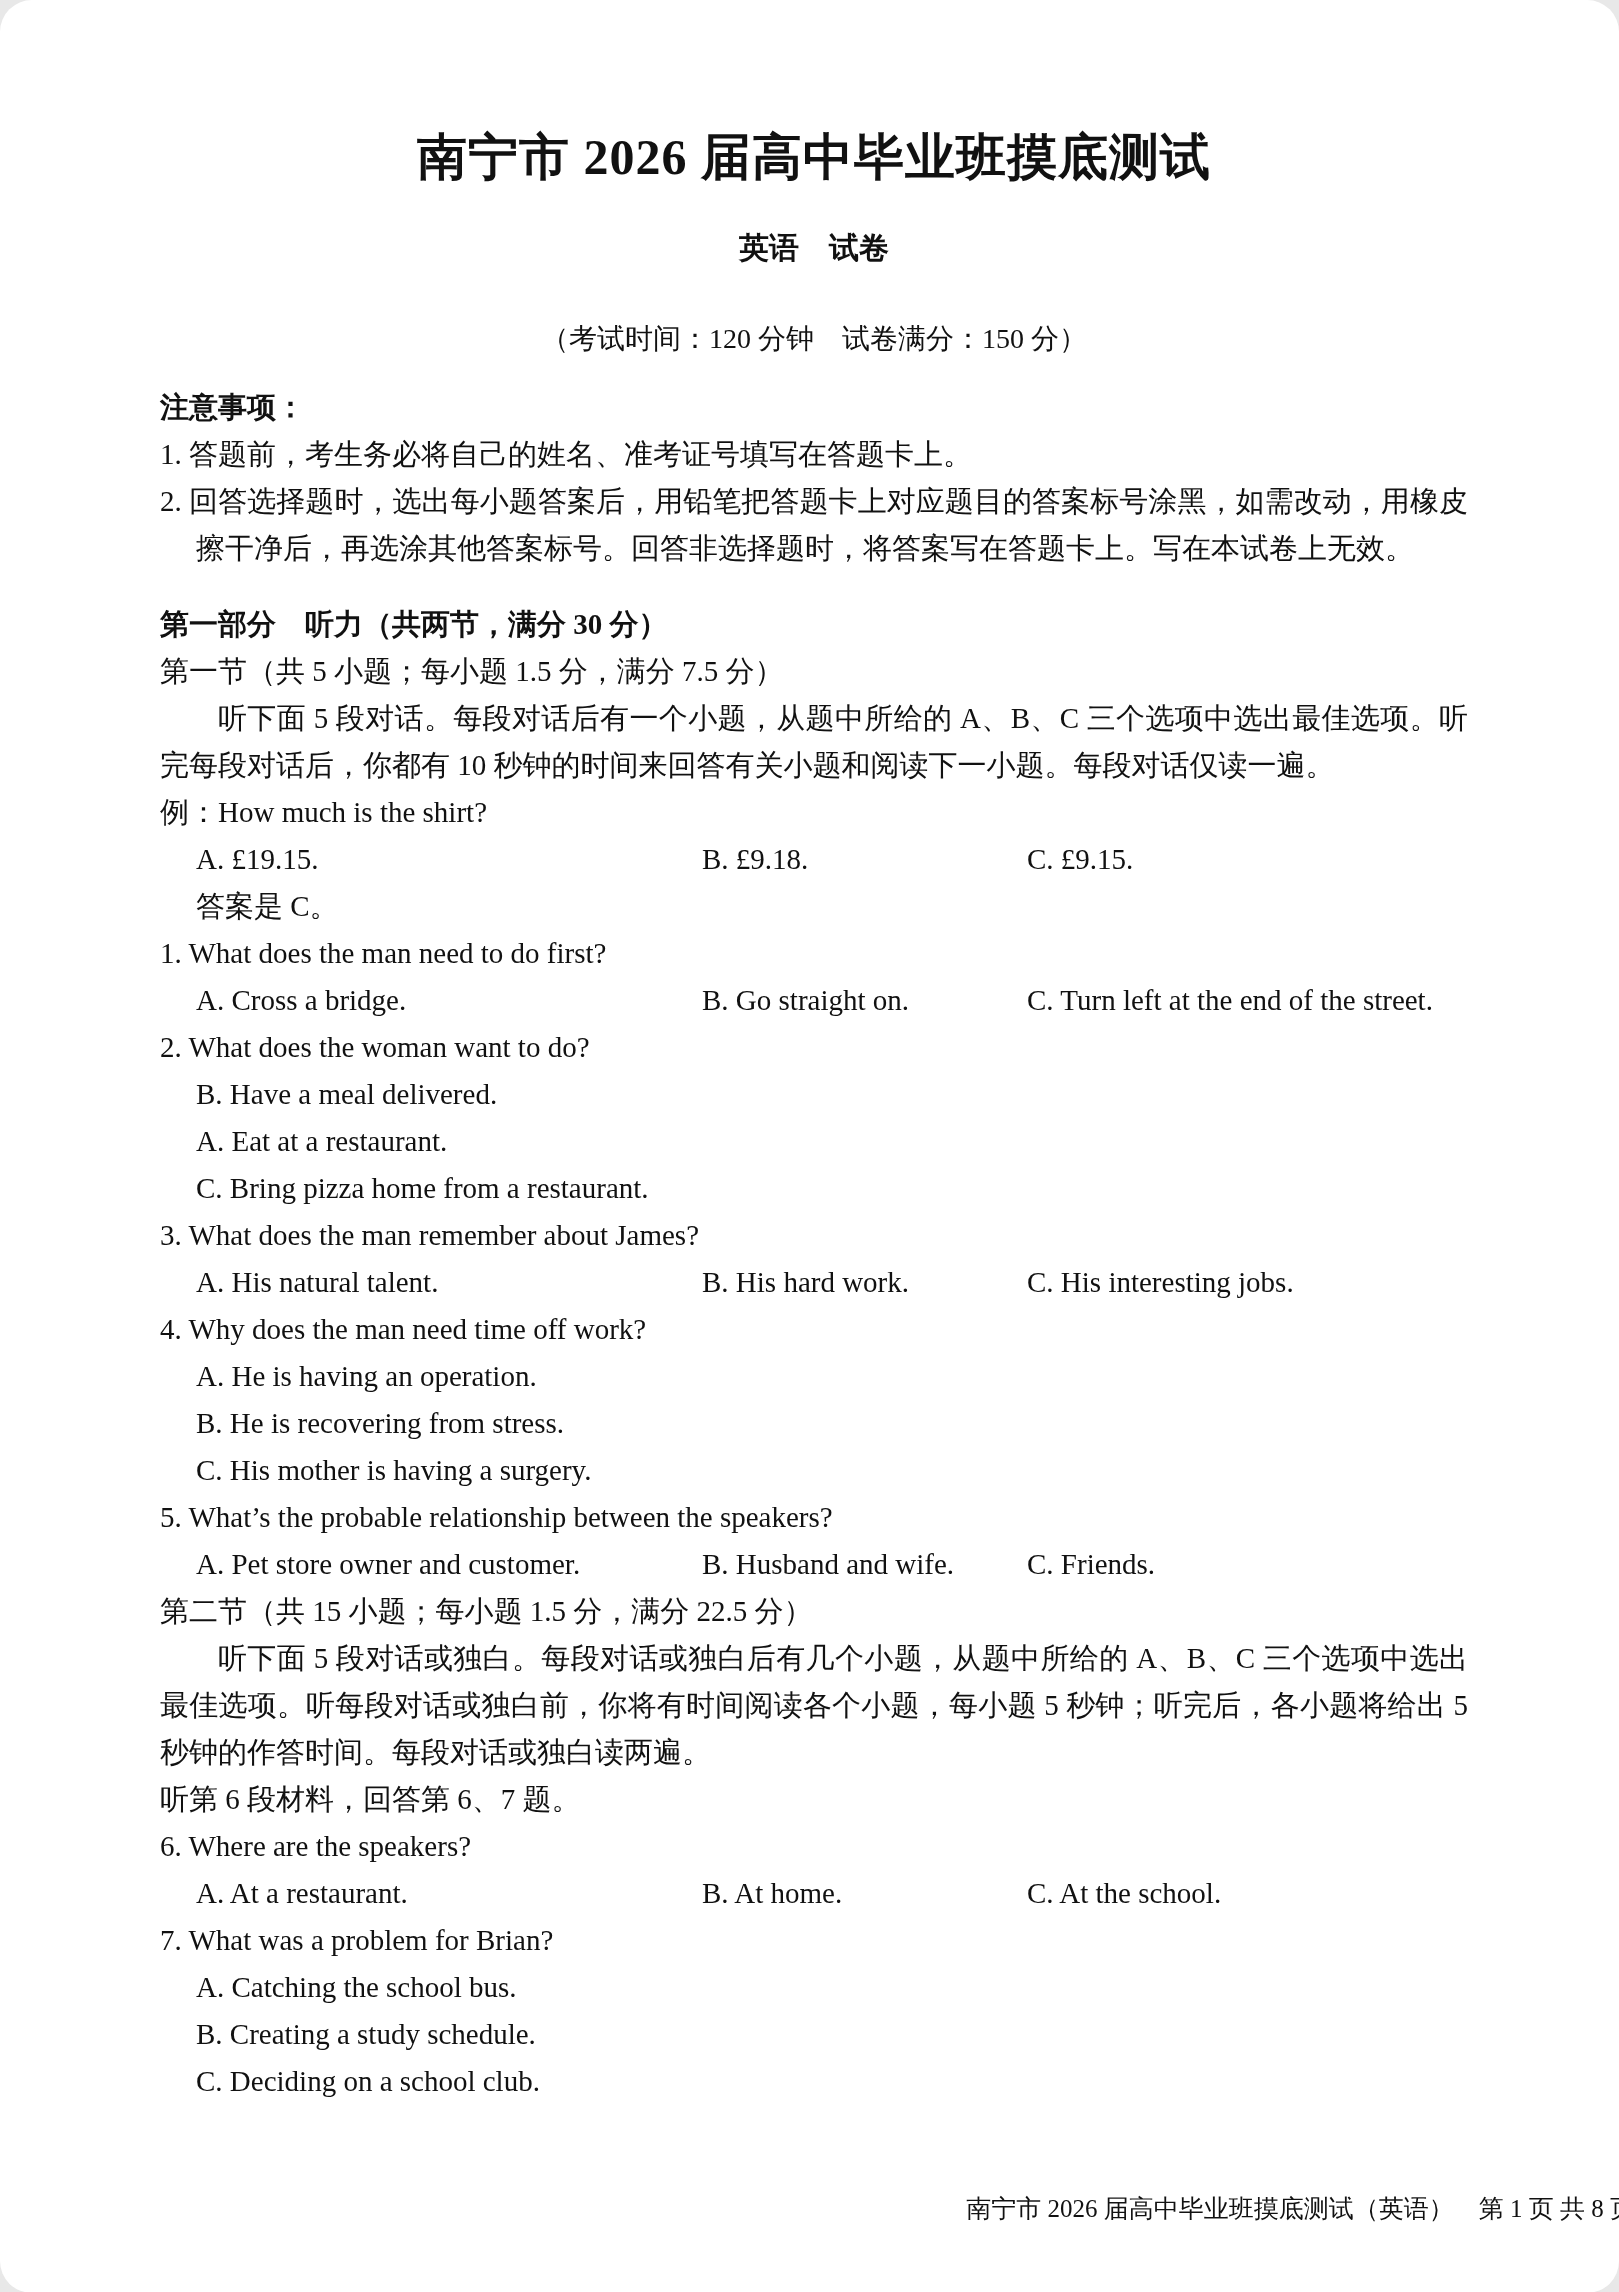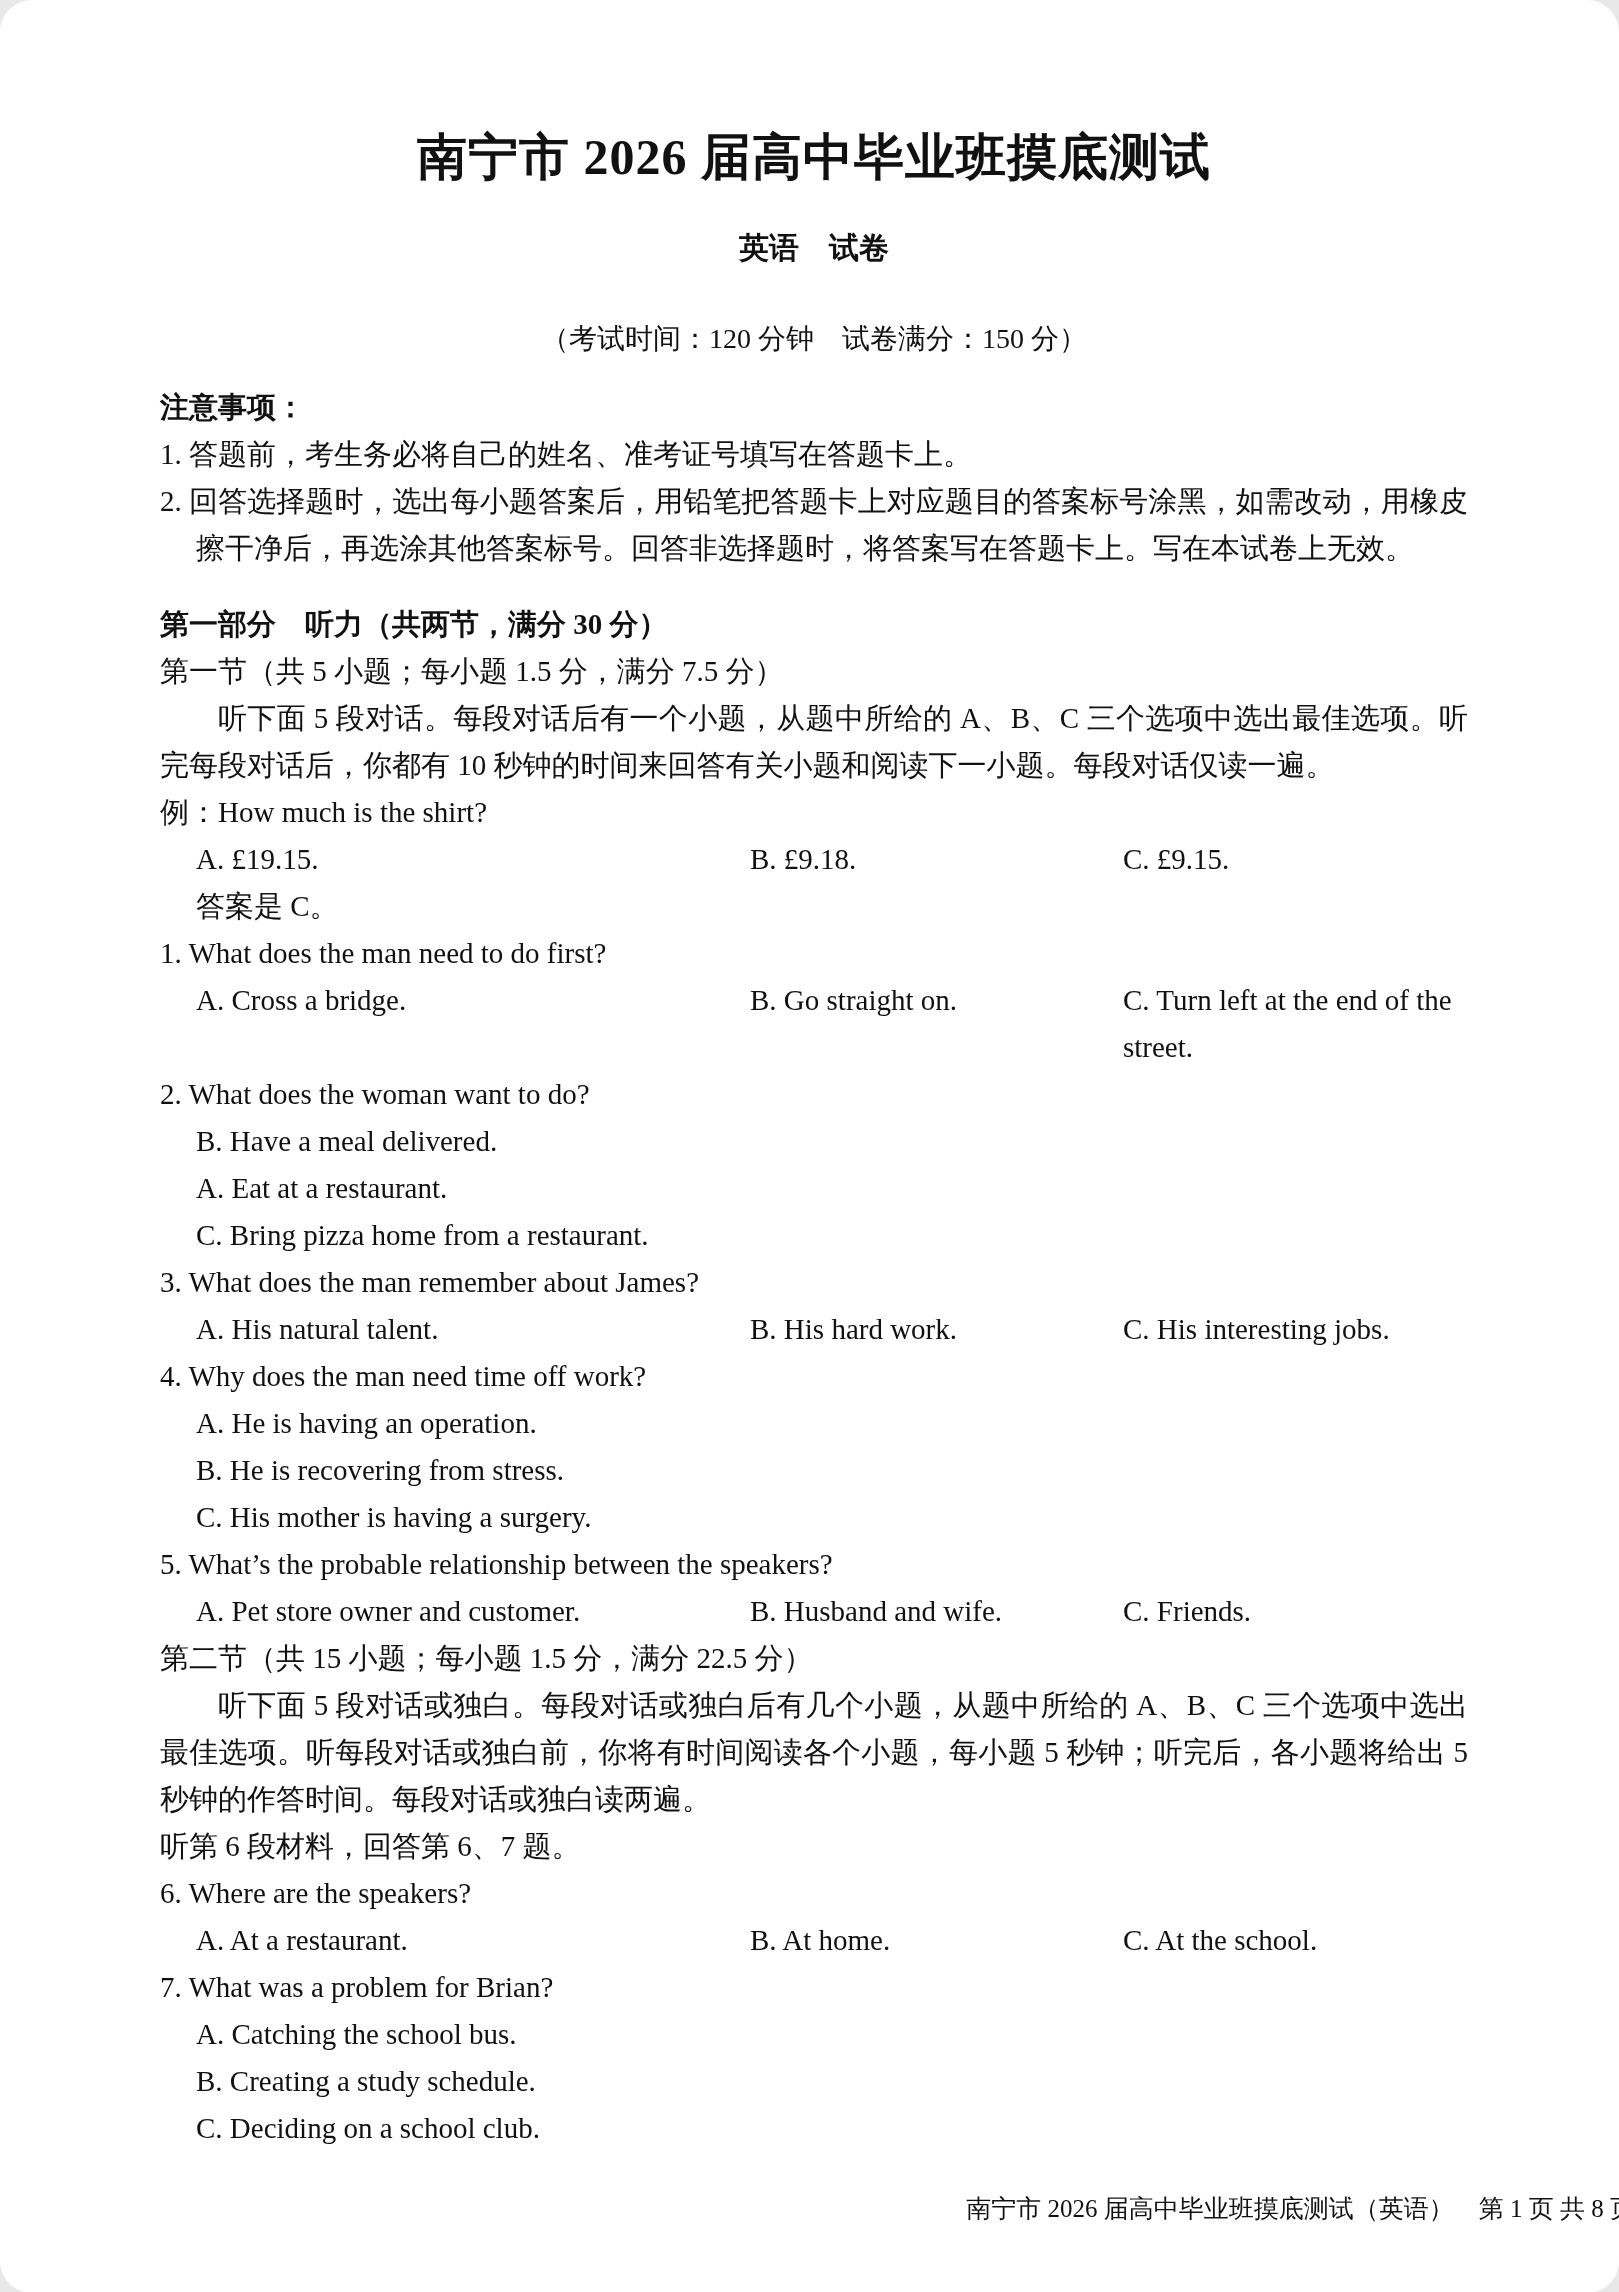--- a/index.html
+++ b/index.html
@@ -62,21 +62,20 @@
   .para {
     text-indent: 2em;
     text-align: justify;
     margin: 0;
   }
   .part-heading { margin-top: 29px; }
   .opt-line { padding-left: 36px; }
   .opt-row {
     display: flex;
     padding-left: 36px;
-    gap: 48px;
   }
   .opt-row .col-a { width: 506px; flex: 0 0 auto; }
   .opt-row .col-b { width: 325px; flex: 0 0 auto; }
   .opt-row .col-c { flex: 1 1 auto; }
   
   .footer {
     position: absolute;
     left: 16px;
     bottom: 67px;
     width: 100%;

